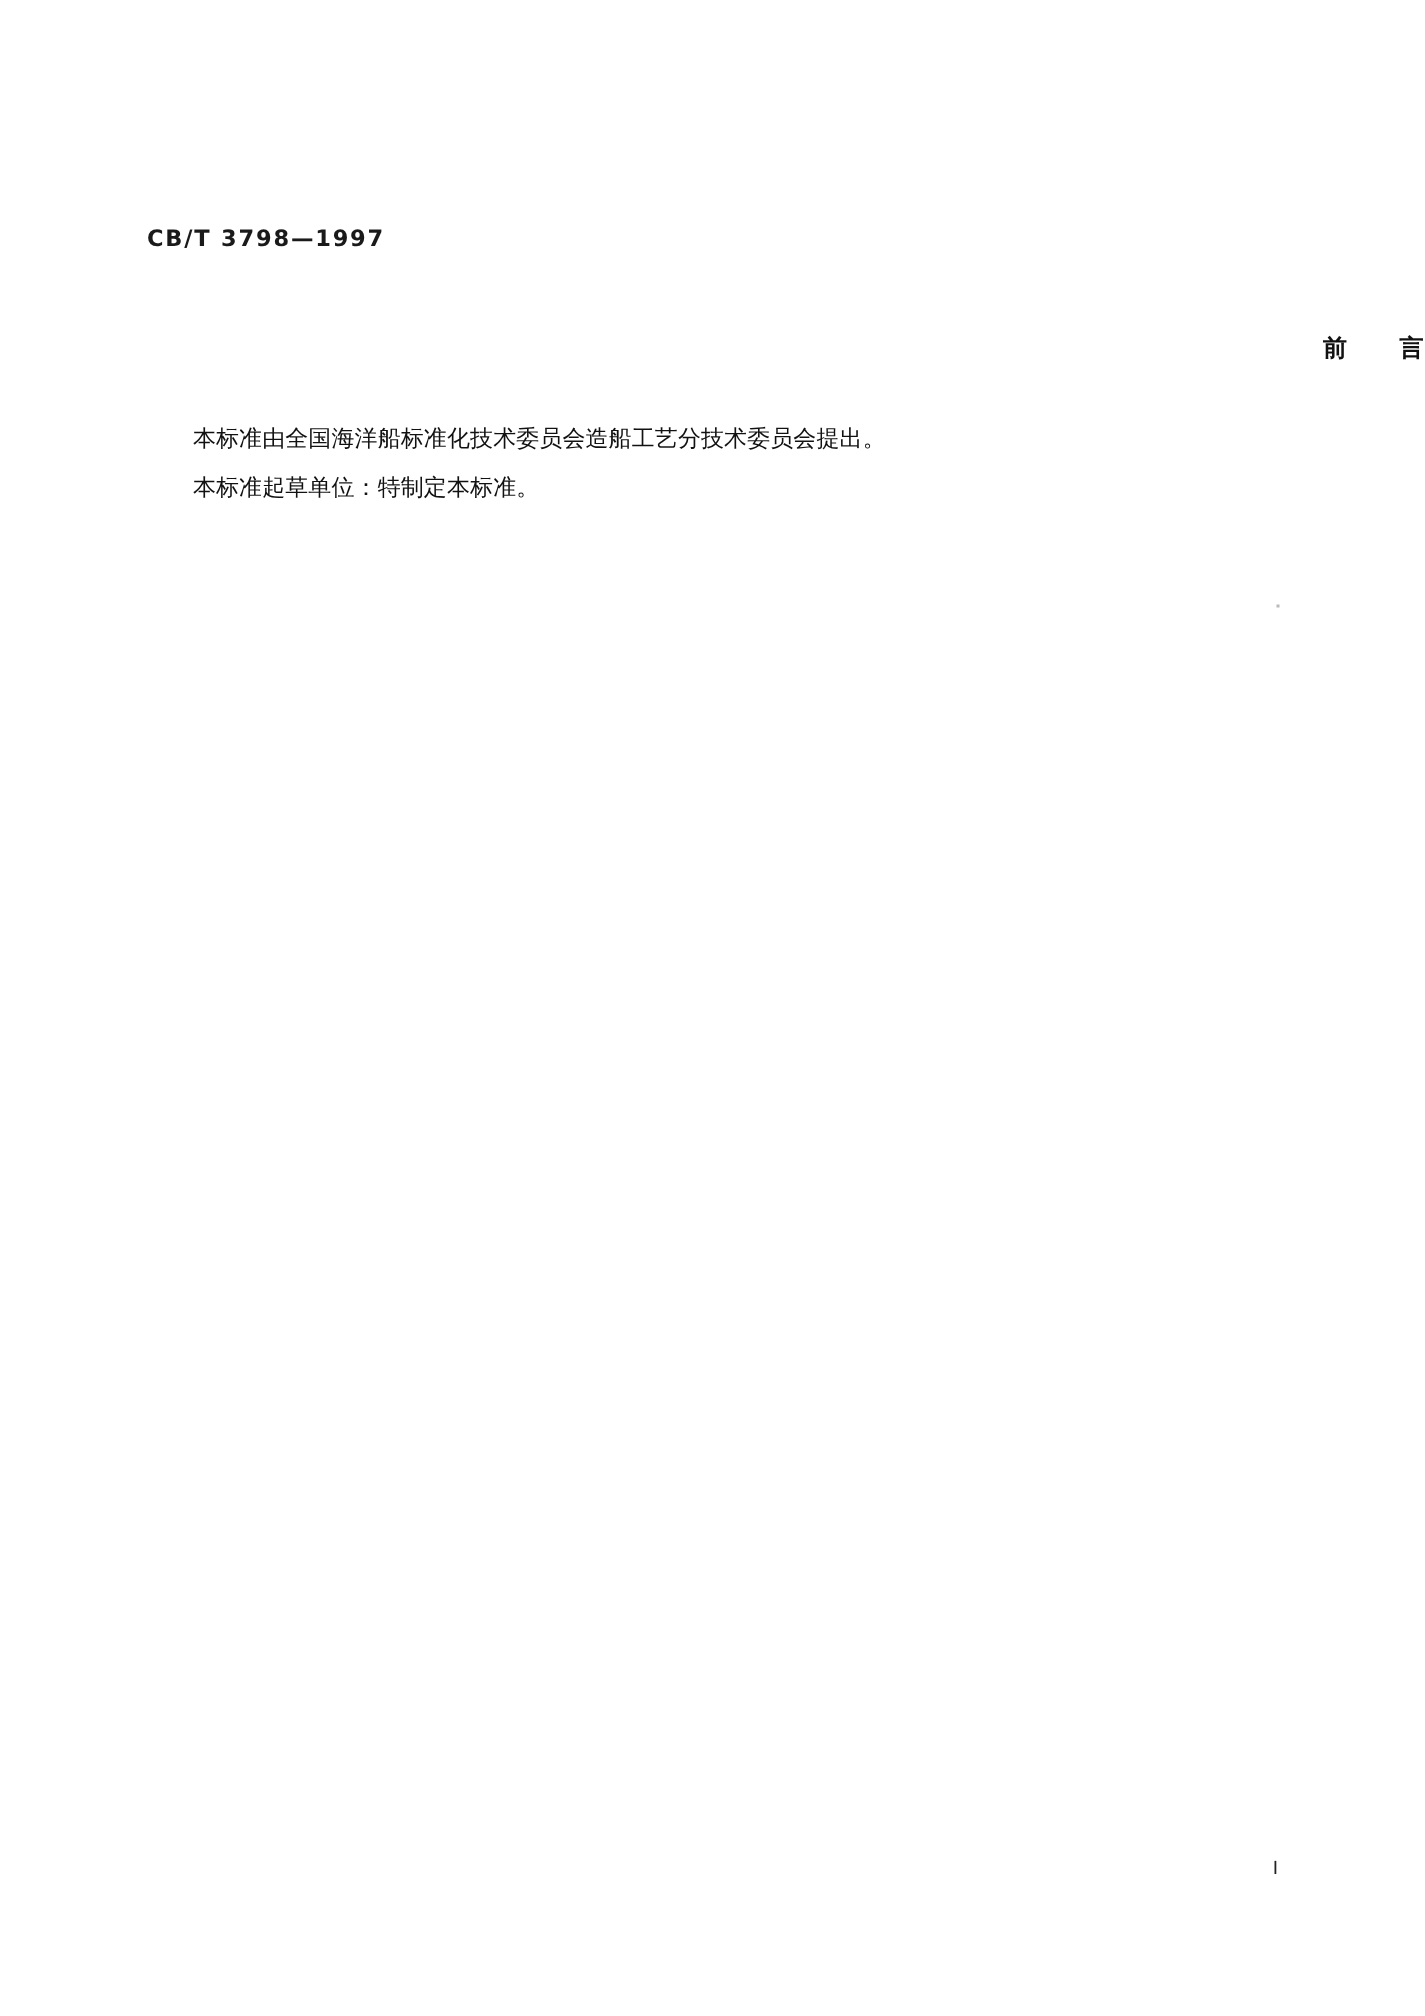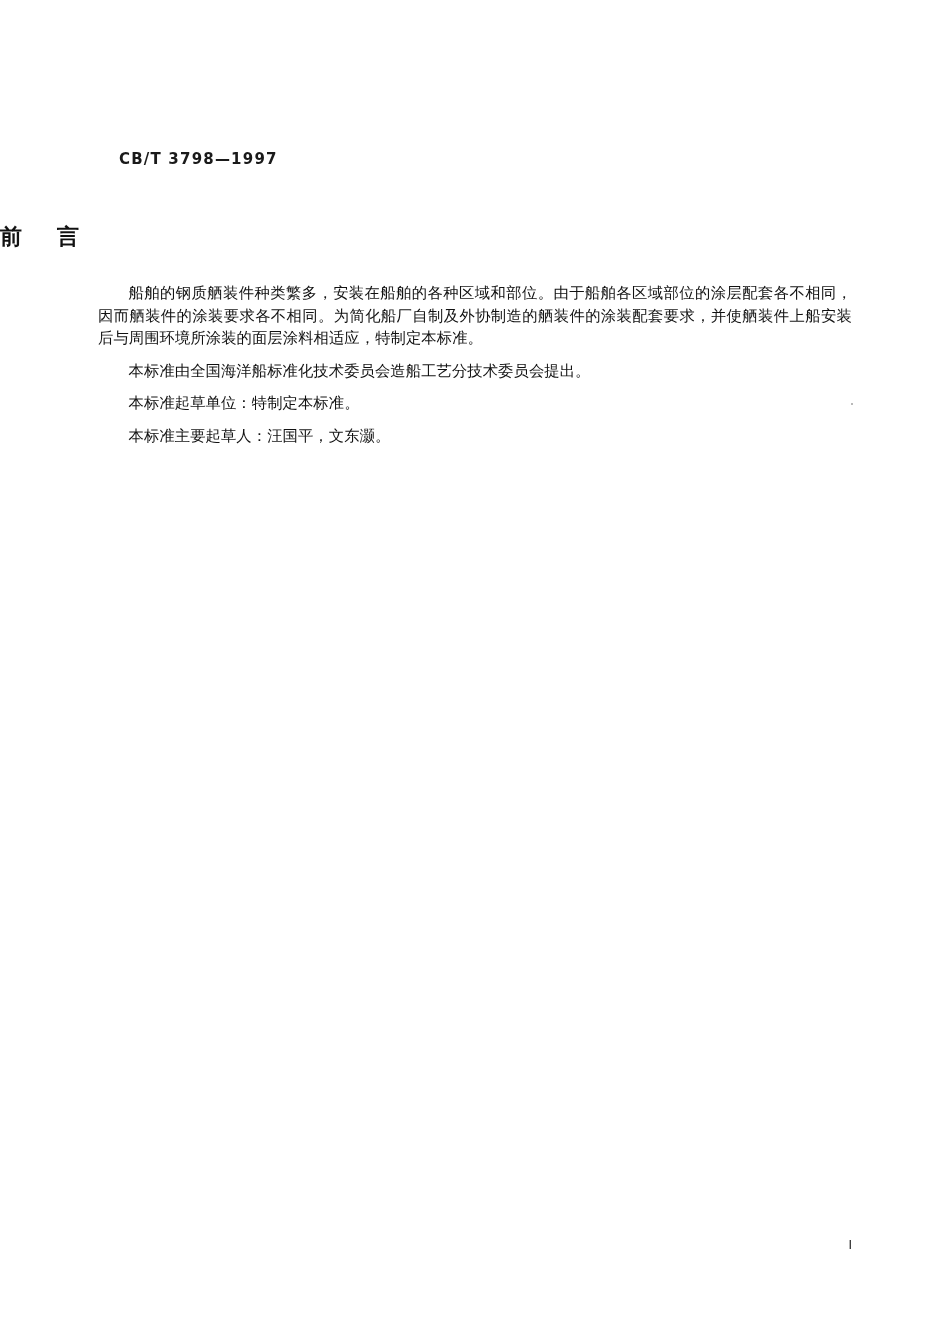--- a/index.html
+++ b/index.html
@@ -25,31 +25,30 @@
   }
   .std-code {
     position: absolute;
     left: 98px;
     top: 150px;
     font-family: "DejaVu Sans", sans-serif;
     font-weight: bold;
     font-size: 15px;
     letter-spacing: 1.2px;
     color: #1a1a1a;
-    margin-left: 21px;
   }
   .doc-title {
     position: absolute;
     left: 0;
     top: 222px;
     width: 950px;
-    text-align: left;
+    text-align: right;
     font-family: "DejaVu Sans", sans-serif;
     font-weight: bold;
-    font-size: 22px;
+    font-size: 16px;
     letter-spacing: 1px;
     color: #111111;
   }
   .doc-title .gap {
     display: inline-block;
     width: 34px;
   }
   .body-block {
     position: absolute;
     left: 98px;
@@ -91,23 +90,21 @@
 
 <div class="page">
 
   <div class="std-code">CB/T 3798—1997</div>
 
   <div class="doc-title">
     <span>前</span><span class="gap"></span><span>言</span>
   </div>
 
   <div class="body-block">
-    <p class="para indent">船舶的钢质舾装件种类繁多，安装在船舶的各种区域和部位。由于船舶各区域部位的涂层配套各不相同，因而舾装件的涂装要求各不相同。为简化船厂自制及外协制造的舾装件的涂装配套要求，并使舾装件上船安装后与周围环境所涂装的面层涂料相适应，特制定本标准。</p>
     <p class="para indent">本标准由全国海洋船标准化技术委员会造船工艺分技术委员会提出。</p>
     <p class="para indent">本标准起草单位：特制定本标准。</p>
-    <p class="para indent">本标准主要起草人：汪国平，文东灏。</p>
   </div>
 
   <div class="speck" style="left:851px; top:403px;"></div>
 
   <div class="footer-page">I</div>
 
 </div>
 
 </body></html>

